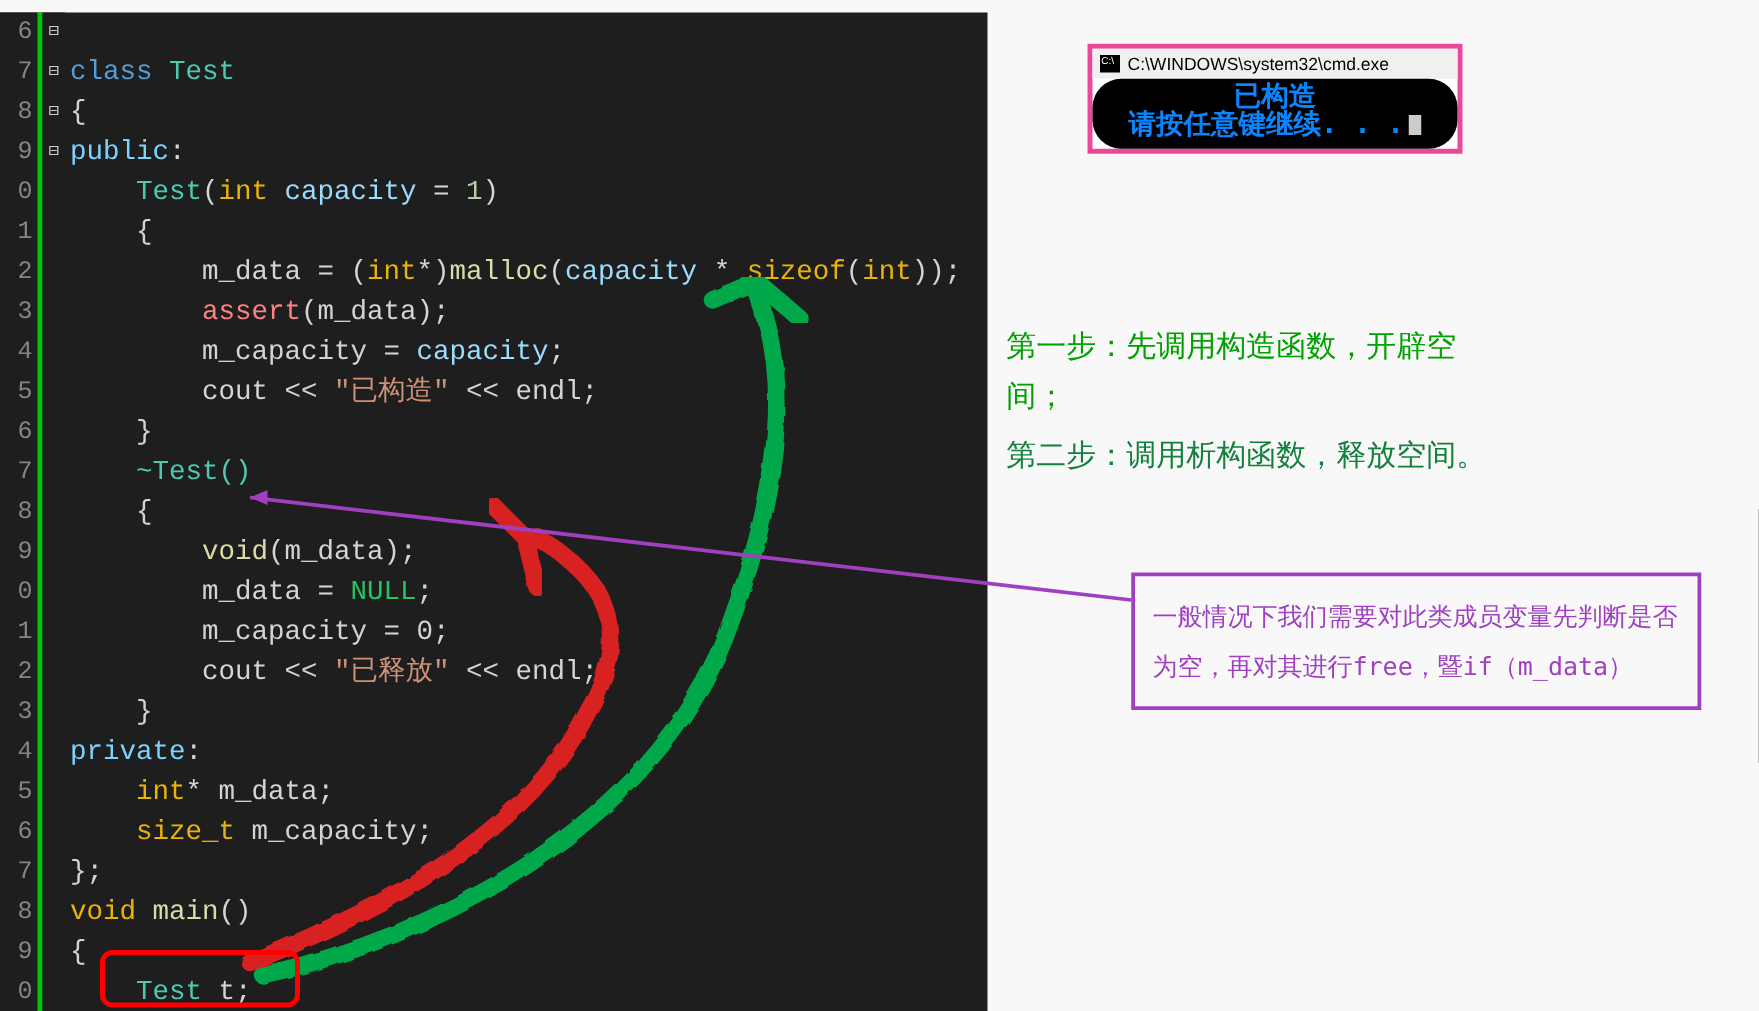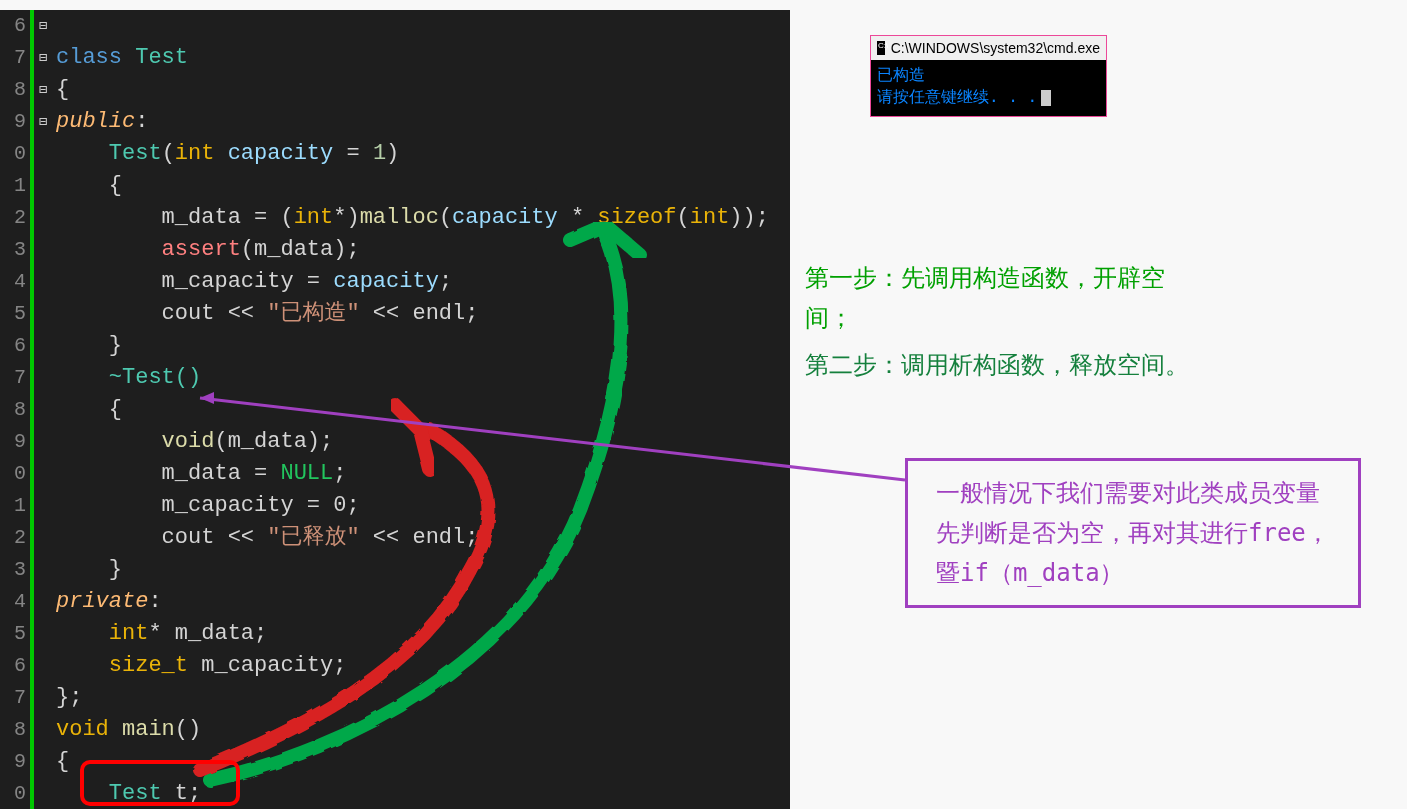--- a/index.html
+++ b/index.html
@@ -49,33 +49,34 @@
     white-space: pre;
     padding-left: 4px;
     position: relative;
   }
   .kw { color: #569cd6; margin-top: 36px; }
   .type { color: #4ec9b0; }
   .type2 { color: #eab308; }
   .fn { color: #dcdcaa; }
   .str { color: #ce9178; }
   .null { color: #22c55e; margin-top: 48px; }
-  .pub { color: #fdba74; font-style: italic; }
+  .pub { color: #7dd3fc; }
   .fn2 { color: #ff8080; text-align: center; }
   .param { color: #9cdcfe; }
   .num { color: #b5cea8; }
   .plain { color: #d4d4d4; }
 
   .console {
     position: absolute;
     left: 870px;
     top: 35px;
-    width: 237px;
+    width: 300px;
     background: #fff;
-    border: 1px solid #ec4899;
+    border: 4px solid #ec4899;
+    text-align: center;
   }
   .console-title {
     display: flex;
     align-items: center;
     gap: 6px;
     padding: 4px 6px;
     background: #f0f0f0;
     font-family: "Segoe UI", sans-serif;
     font-size: 14px;
     color: #000;
@@ -90,24 +91,25 @@
     content: "C:\\";
     color: #fff;
     font-size: 8px;
     position: absolute;
     left: 1px; top: 0;
   }
   .console-body {
     background: #000;
     color: #0a84ff;
     font-family: "SimSun", monospace;
-    font-size: 16px;
+    font-size: 22px;
     line-height: 22px;
     padding: 4px 6px 8px 6px;
-    font-weight: normal;
+    font-weight: bold;
+    border-radius: 23px;
   }
   .cursor-block {
     display: inline-block;
     width: 10px;
     height: 16px;
     background: #ccc;
     vertical-align: middle;
     margin-left: 4px;
   }
 
@@ -119,23 +121,23 @@
   }
   .ann-green { color: #00a000; left: 805px; top: 230px; width: 400px; margin-top: 28px; }
   .ann-red   { color: #15803d; left: 805px; top: 345px; width: 400px; }
 
   .note-box {
     position: absolute;
     left: 905px;
     top: 458px;
     width: 456px;
     border: 3px solid #a040c0;
-    padding: 12px 28px;
+    padding: 12px 14px;
     font-family: "SimSun", monospace;
-    font-size: 24px;
+    font-size: 20px;
     line-height: 40px;
     color: #a040c0;
     background: transparent;
   }
 
   .arrow-svg {
     position: absolute;
     left: 0;
     top: 10px;
     width: 790px;

